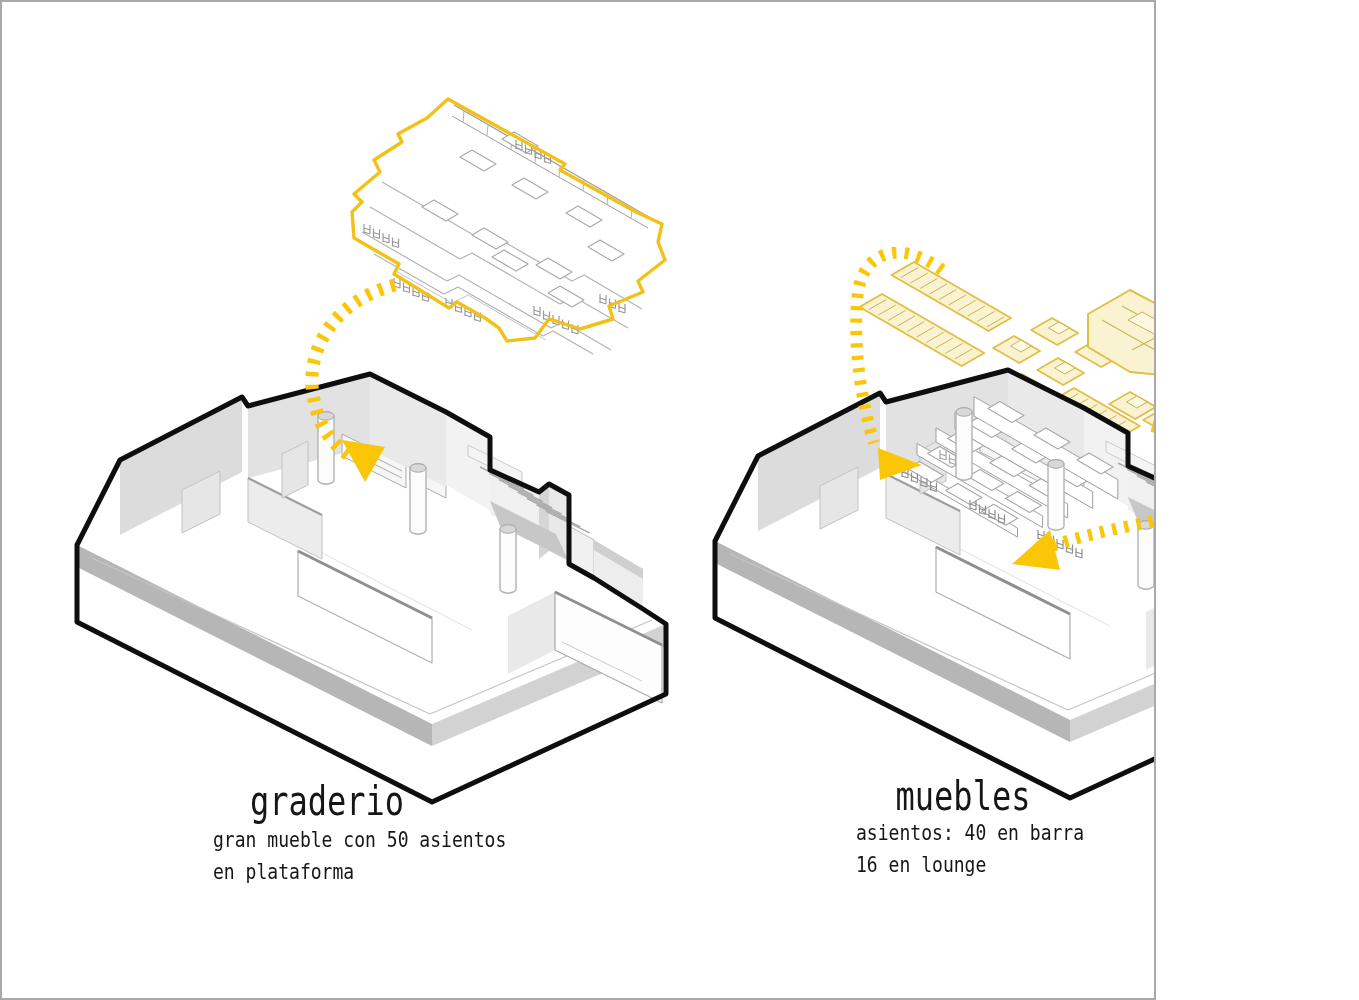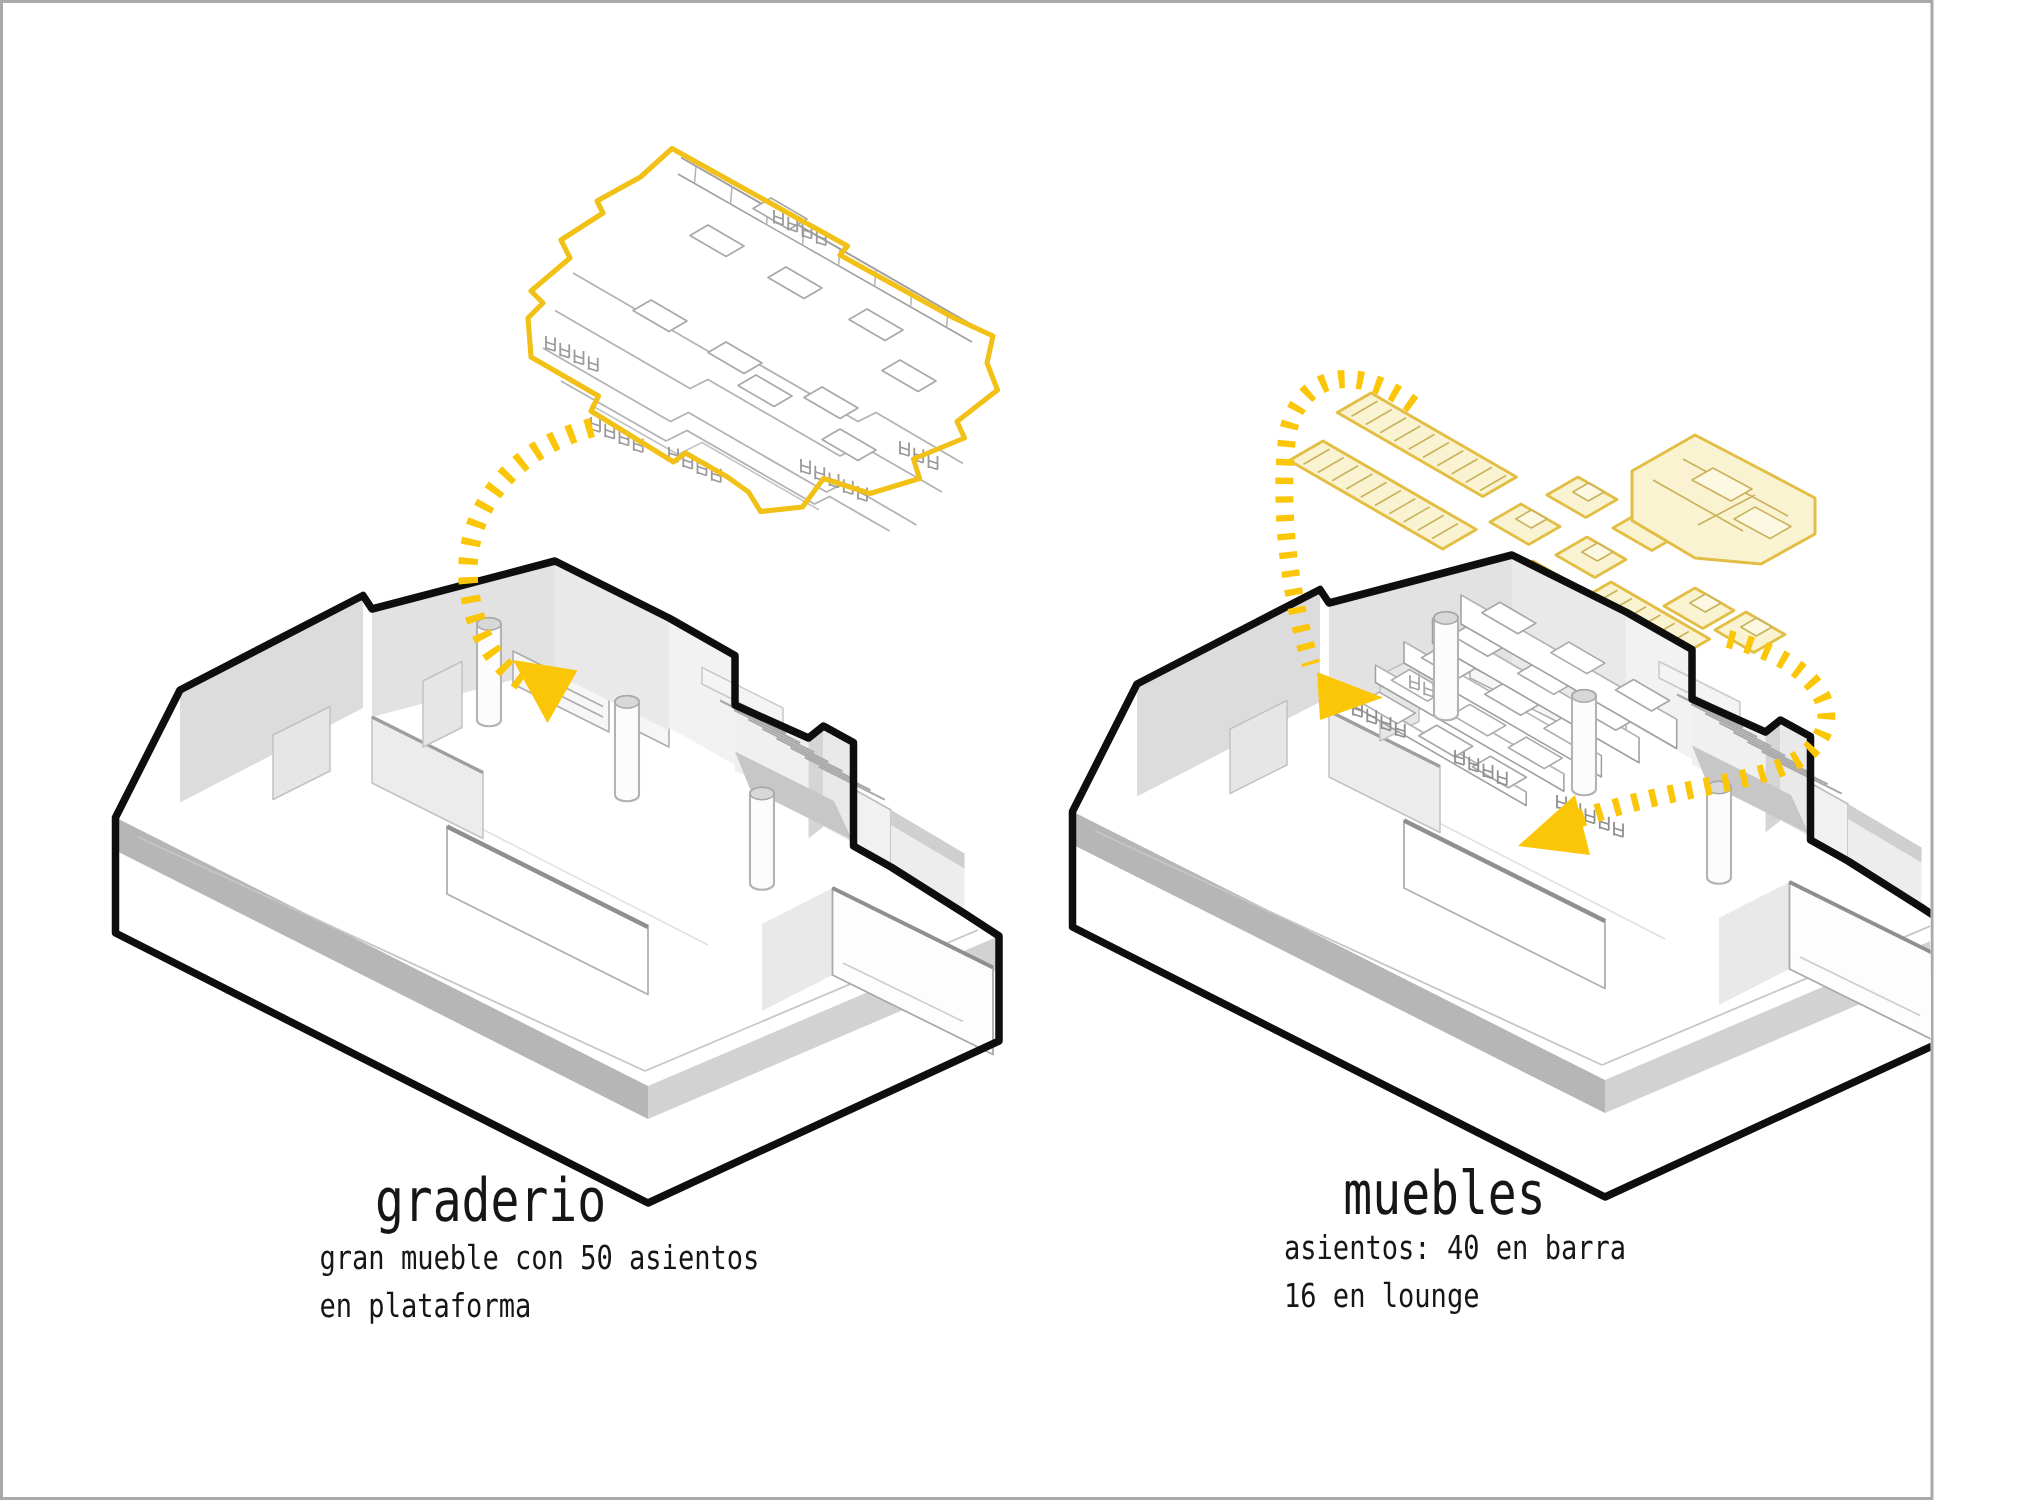--- a/index.html
+++ b/index.html
@@ -1,18 +1,18 @@
 <!DOCTYPE html>
 <html><head>
 <meta charset="utf-8">
 <style>
   html,body{margin:0;padding:0;background:#fff;}
   .stage{
     position:relative;
-    width:1289px;height:1000px;
+    width:1156px;height:1000px;
     box-sizing:border-box;
     border:2px solid #a9a9a9;
     background:#ffffff;
     font-family:"DejaVu Sans Mono","Liberation Mono",monospace;
     overflow:hidden;
   }
   .stage svg{position:absolute;left:0;top:0;}
   .label{position:absolute;color:#161616;white-space:nowrap;}
   .title{
     font-size:40px;

